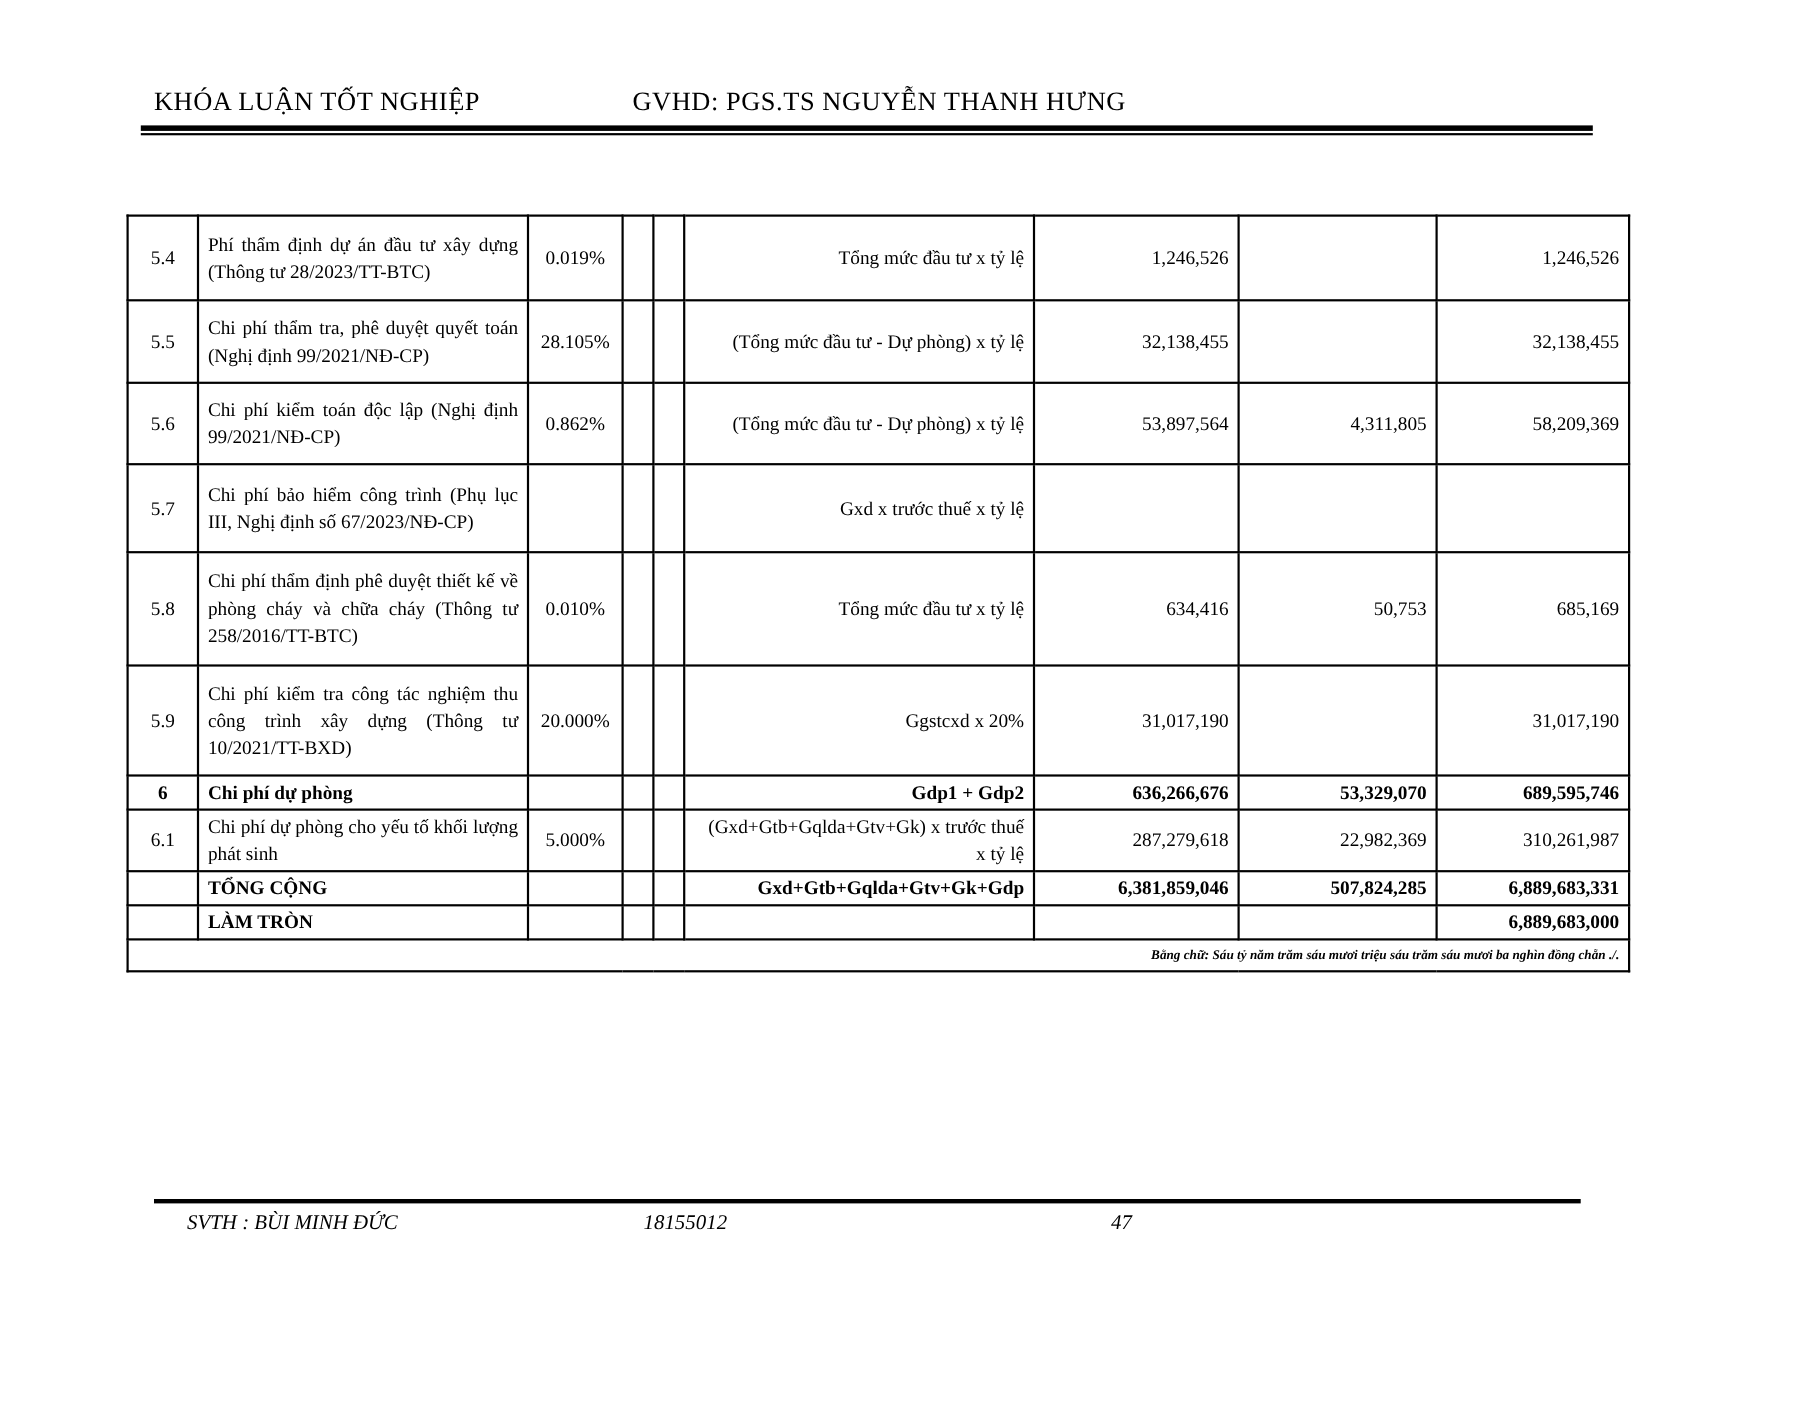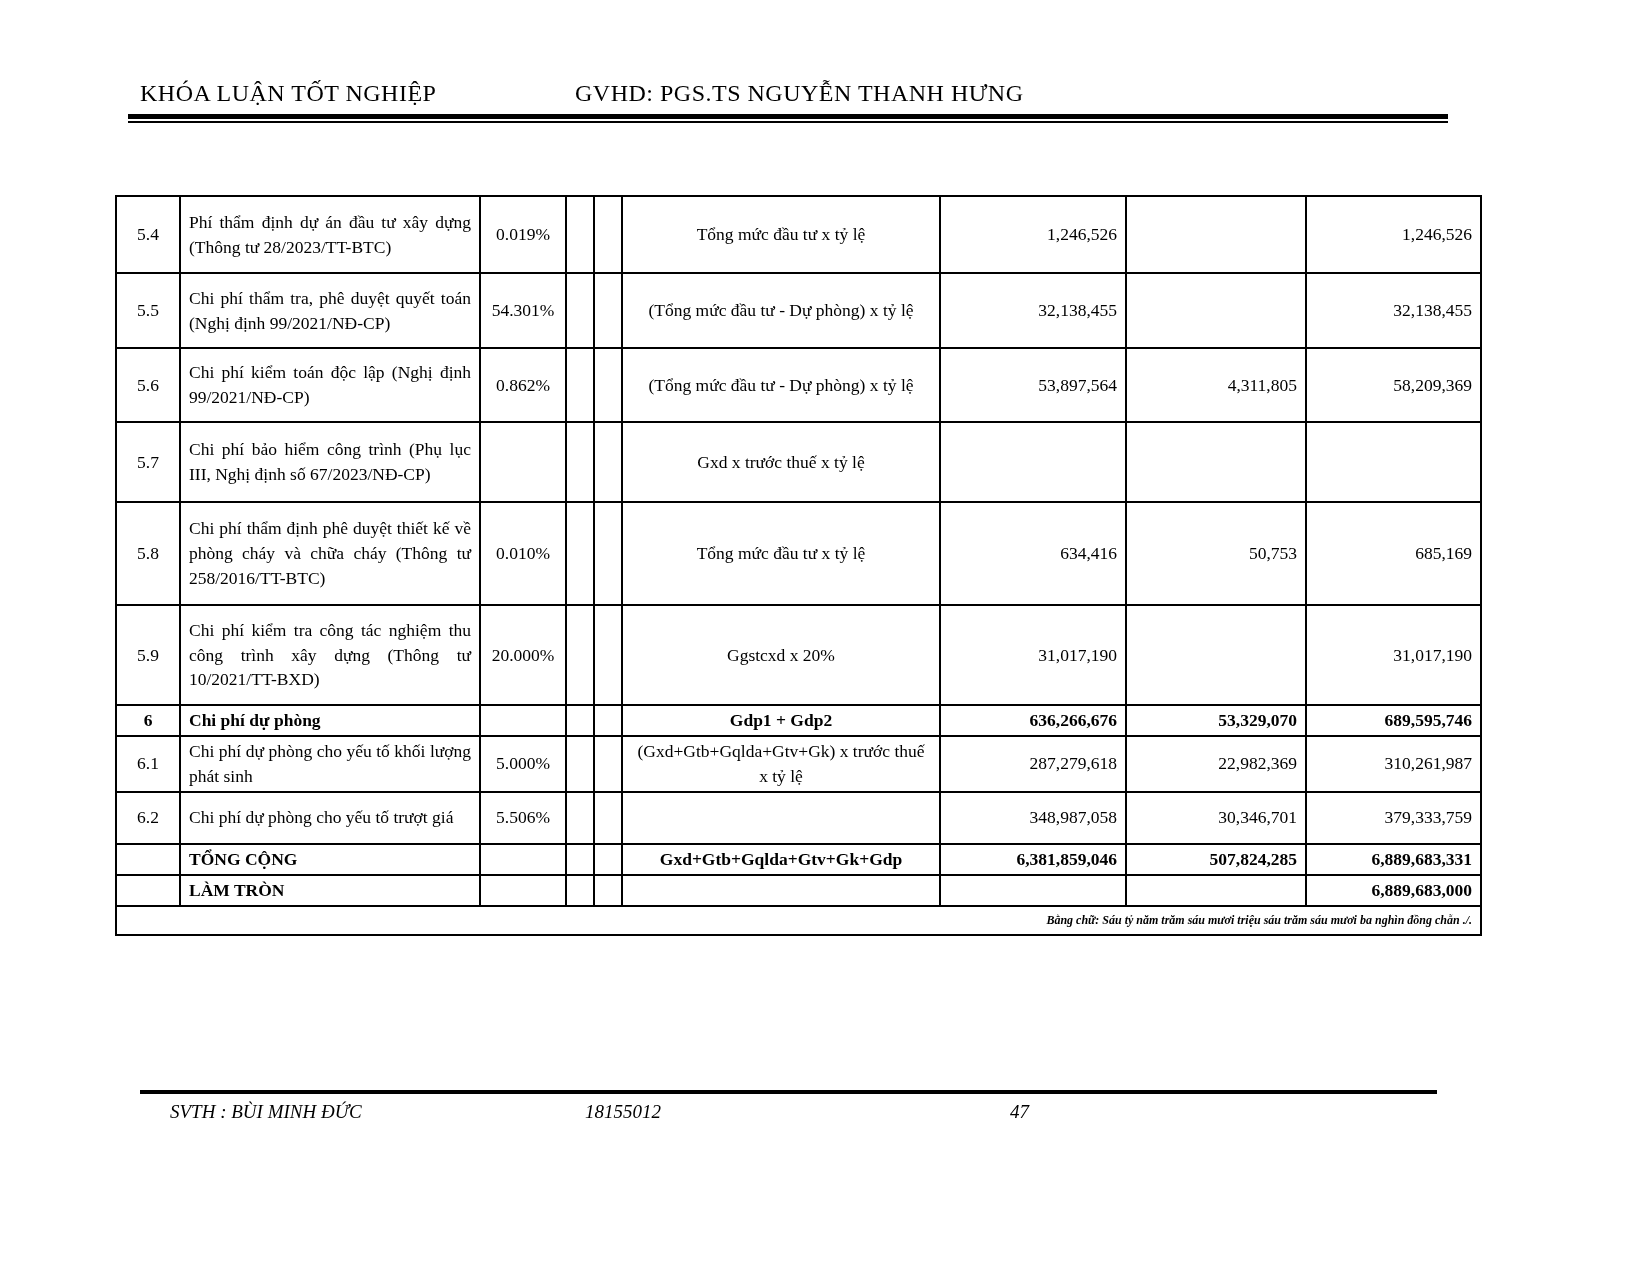--- a/index.html
+++ b/index.html
@@ -54,21 +54,21 @@
   table.costs td {
     border: 2px solid #000;
     padding: 2px 8px;
     vertical-align: middle;
     overflow: hidden;
   }
   .c-stt     { text-align: center; }
   .c-desc    { text-align: justify; line-height: 1.42; padding: 3px 9px 3px 9px; }
   .c-pct     { text-align: center; }
   .c-n       { padding: 0; }
-  .c-formula { text-align: center; line-height: 1.42; }
+  .c-formula { text-align: right; line-height: 1.42; }
   .c-val     { text-align: right; padding-right: 11px; }
   tr.bold td { font-weight: bold; }
   td.words-cell {
     text-align: right;
     font-weight: bold;
     font-size: 12px;
     font-style: italic;
   }
 
   
@@ -151,21 +151,21 @@
     <td class="c-n"></td>
     <td class="c-formula">Tổng mức đầu tư x tỷ lệ</td>
     <td class="c-val">1,246,526</td>
     <td class="c-val"></td>
     <td class="c-val">1,246,526</td>
   </tr>
 
   <tr class="r2">
     <td class="c-stt">5.5</td>
     <td class="c-desc">Chi phí thẩm tra, phê duyệt quyết toán (Nghị định 99/2021/NĐ-CP)</td>
-    <td class="c-pct">54.301%</td>
+    <td class="c-pct">28.105%</td>
     <td class="c-n"></td>
     <td class="c-n"></td>
     <td class="c-formula">(Tổng mức đầu tư - Dự phòng) x tỷ lệ</td>
     <td class="c-val">32,138,455</td>
     <td class="c-val"></td>
     <td class="c-val">32,138,455</td>
   </tr>
 
   <tr class="r3">
     <td class="c-stt">5.6</td>
@@ -232,31 +232,20 @@
     <td class="c-desc">Chi phí dự phòng cho yếu tố khối lượng phát sinh</td>
     <td class="c-pct">5.000%</td>
     <td class="c-n"></td>
     <td class="c-n"></td>
     <td class="c-formula">(Gxd+Gtb+Gqlda+Gtv+Gk) x trước thuế x tỷ lệ</td>
     <td class="c-val">287,279,618</td>
     <td class="c-val">22,982,369</td>
     <td class="c-val">310,261,987</td>
   </tr>
 
-  <tr class="r9">
-    <td class="c-stt">6.2</td>
-    <td class="c-desc">Chi phí dự phòng cho yếu tố trượt giá</td>
-    <td class="c-pct">5.506%</td>
-    <td class="c-n"></td>
-    <td class="c-n"></td>
-    <td class="c-formula"></td>
-    <td class="c-val">348,987,058</td>
-    <td class="c-val">30,346,701</td>
-    <td class="c-val">379,333,759</td>
-  </tr>
 
   <tr class="r10 bold">
     <td class="c-stt"></td>
     <td class="c-desc">TỔNG CỘNG</td>
     <td class="c-pct"></td>
     <td class="c-n"></td>
     <td class="c-n"></td>
     <td class="c-formula">Gxd+Gtb+Gqlda+Gtv+Gk+Gdp</td>
     <td class="c-val">6,381,859,046</td>
     <td class="c-val">507,824,285</td>

